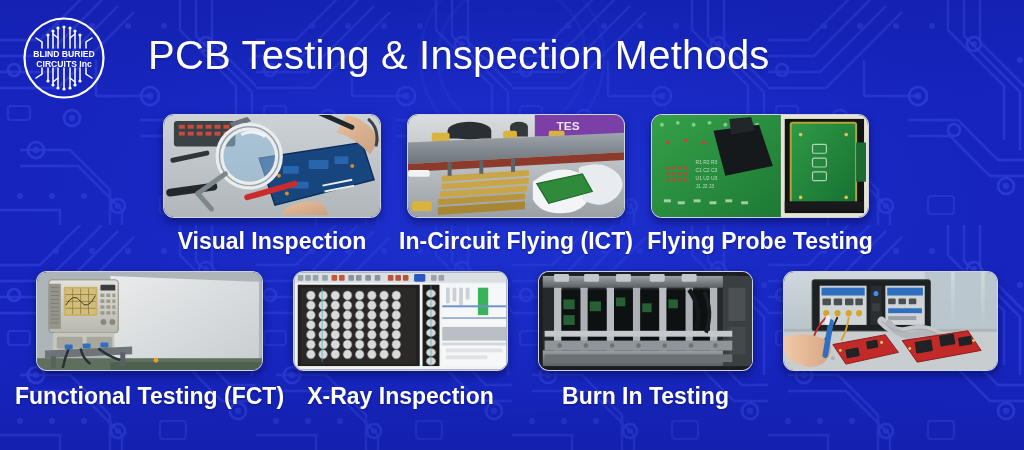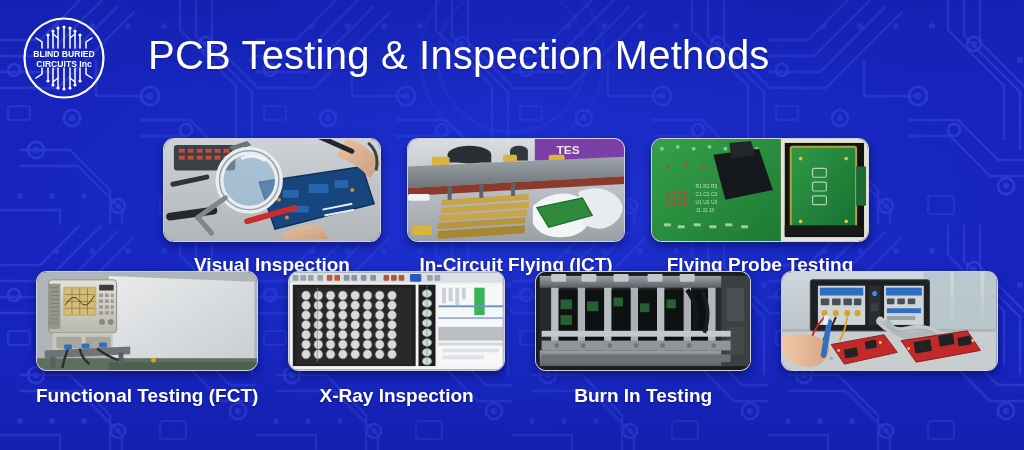--- a/index.html
+++ b/index.html
@@ -84,41 +84,41 @@
     width: 962px;
     gap: 30px;
   }
 
   .card {
     position: relative;
     display: flex;
     flex-direction: column;
     align-items: center;
   }
-  .card-top { width: 218px; margin-top: 24px; }
+  .card-top { width: 218px; }
   .card-bottom { width: 227px; }
 
   .thumb {
     position: relative;
     width: 100%;
     height: 104px;
     border-radius: 11px;
     border: 1.5px solid rgba(236,242,255,0.85);
     overflow: hidden;
     background: #223;
     box-shadow: 0 4px 9px rgba(3,8,70,0.55);
   }
   .card-bottom .thumb { height: 100px; }
 
   .thumb svg { display: block; width: 100%; height: 100%; }
 
   .caption {
     margin-top: 12px;
     color: #ffffff;
-    font-size: 19px;
+    font-size: 23px;
     font-weight: bold;
     line-height: 22px;
     white-space: nowrap;
     text-align: center;
     text-shadow: 0 1px 2px rgba(0,0,0,0.35);
   }
   .card-bottom .caption { margin-top: 14px; }
 </style>
 </head>
 <body>

